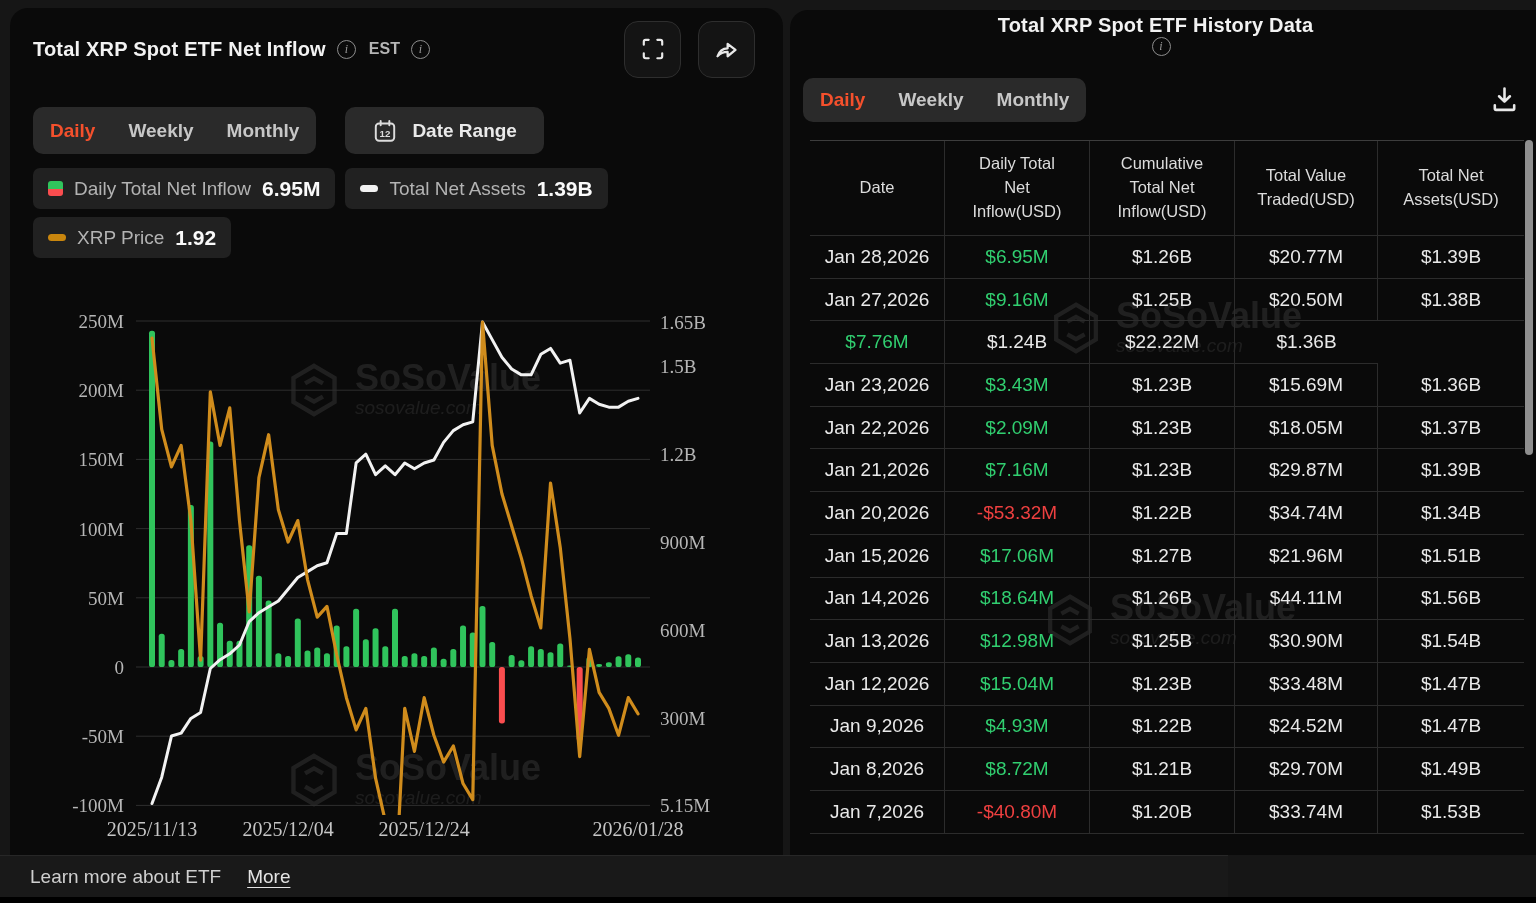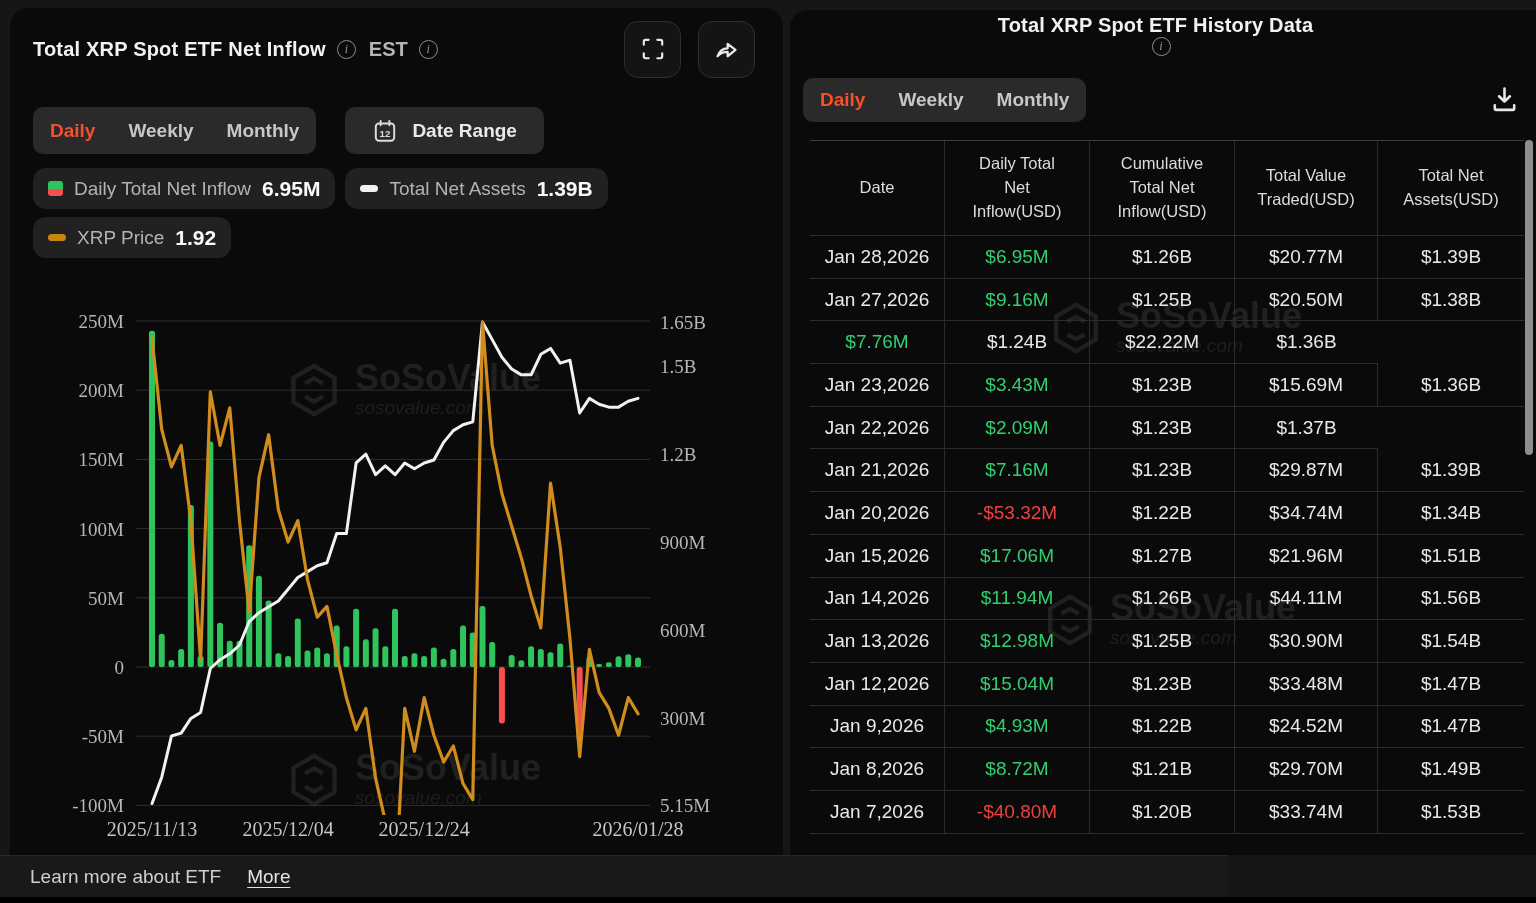--- a/index.html
+++ b/index.html
@@ -9,35 +9,35 @@
   #left-card  { left:10px; top:8px;  width:773px; height:847px; border-radius:18px 18px 0 0; }
   #right-card { left:790px; top:10px; width:746px; height:845px; border-radius:18px 0 0 0; }
 
   
   .panel-header { position:absolute; left:23px; right:28px; top:12px; height:58px;
                   display:flex; align-items:center; }
   .panel-title { font-size:20px; font-weight:700; color:#f2f2f2; letter-spacing:.2px; }
   .info-icon { width:19px; height:19px; border:1.5px solid #8d8d8d; border-radius:50%;
                color:#9a9a9a; font-family:"Liberation Serif",serif; font-size:12px; font-style:italic;
                display:inline-flex; align-items:center; justify-content:center; margin-left:11px; flex:0 0 auto;}
-  .est-label { margin-left:13px; font-size:20px; color:#b5b5b5; font-weight:600; }
+  .est-label { margin-left:13px; font-size:16px; color:#b5b5b5; font-weight:600; }
   .icon-btn { width:57px; height:57px; border:1.5px solid #2e2e2e; background:#141414;
               border-radius:14px; display:flex; align-items:center; justify-content:center; margin-left:17px;}
   .icon-btn svg { stroke:#e8e8e8; fill:none; stroke-width:2; stroke-linecap:round; stroke-linejoin:round;}
   .controls-row { position:absolute; left:23px; top:99px; height:47px; display:flex; gap:29px; }
   .tab-group { background:#2a2a2a; border-radius:10px; display:flex; align-items:center;
                padding:0 17px; gap:33px; height:47px; }
   .tab { font-size:19px; font-weight:600; color:#c7c7c7; cursor:pointer; }
   .tab.active { color:#f4502c; }
   .date-range-btn { background:#2a2a2a; border-radius:10px; display:flex; align-items:center;
                     gap:14px; padding:0 27px; height:47px; }
   .date-range-btn span { font-size:19px; font-weight:700; color:#eaeaea; }
   .legend-row { position:absolute; left:23px; display:flex; gap:10px; }
   #legend-row-1 { top:160px; } #legend-row-2 { top:209px; }
-  .legend-pill { background:#212121; border-radius:13px; height:41px; display:flex;
+  .legend-pill { background:#212121; border-radius:7px; height:41px; display:flex;
                  align-items:center; gap:11px; padding:0 15px; }
   .legend-label { font-size:19px; color:#b3b3b3; }
   .legend-value { font-size:21px; font-weight:700; color:#fafafa; }
   .chip-bar { width:15px; height:15px; border-radius:3px;
               background:linear-gradient(to bottom,#30c45c 0 50%,#fa4d4f 50% 100%); }
   .chip-dash { width:18px; height:7px; border-radius:4px; }
   .chip-white { background:#f2f2f2; } .chip-orange { background:#c9860e; }
 
   
   .wm { position:absolute; display:flex; align-items:center; gap:12px; opacity:.17;
@@ -335,20 +335,21 @@
           <div class="tcell">Jan 23,2026</div>
           <div class="tcell pos">$3.43M</div>
           <div class="tcell">$1.23B</div>
           <div class="tcell">$15.69M</div>
           <div class="tcell">$1.36B</div>
         </div>
         <div class="trow">
           <div class="tcell">Jan 22,2026</div>
           <div class="tcell pos">$2.09M</div>
           <div class="tcell">$1.23B</div>
+          <div class="tcell">$18.05M</div>
           <div class="tcell">$1.37B</div>
         </div>
         <div class="trow">
           <div class="tcell">Jan 21,2026</div>
           <div class="tcell pos">$7.16M</div>
           <div class="tcell">$1.23B</div>
           <div class="tcell">$29.87M</div>
           <div class="tcell">$1.39B</div>
         </div>
         <div class="trow">
@@ -360,21 +361,21 @@
         </div>
         <div class="trow">
           <div class="tcell">Jan 15,2026</div>
           <div class="tcell pos">$17.06M</div>
           <div class="tcell">$1.27B</div>
           <div class="tcell">$21.96M</div>
           <div class="tcell">$1.51B</div>
         </div>
         <div class="trow">
           <div class="tcell">Jan 14,2026</div>
-          <div class="tcell pos">$11.94M</div>
+          <div class="tcell pos">$18.64M</div>
           <div class="tcell">$1.26B</div>
           <div class="tcell">$44.11M</div>
           <div class="tcell">$1.56B</div>
         </div>
         <div class="trow">
           <div class="tcell">Jan 13,2026</div>
           <div class="tcell pos">$12.98M</div>
           <div class="tcell">$1.25B</div>
           <div class="tcell">$30.90M</div>
           <div class="tcell">$1.54B</div>

